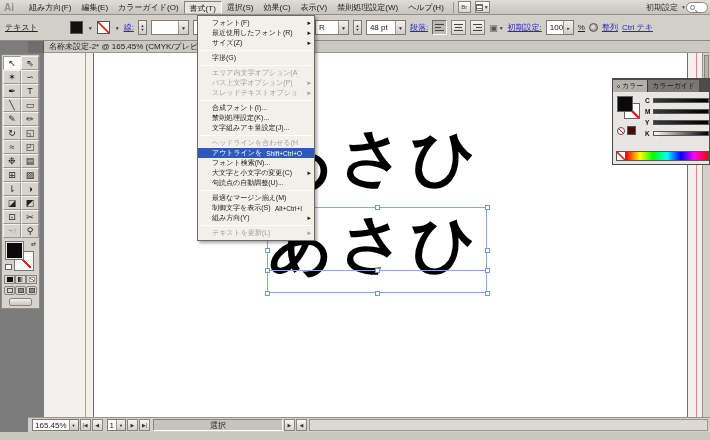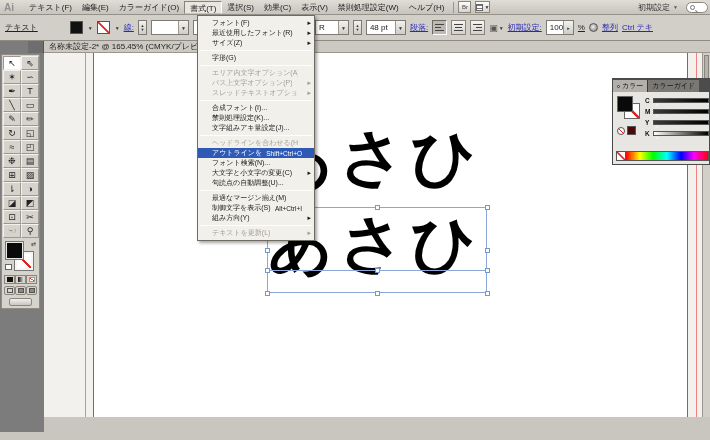--- a/index.html
+++ b/index.html
@@ -13,21 +13,21 @@
 .menu-items{display:flex;height:15px;align-items:center;}
 .mb-item{padding:0 5px;height:13px;line-height:13px;white-space:nowrap;cursor:default;}
 .mb-item.open{background:#e9e6e0;border:1px solid;border-color:#87837b #fdfdfd #c7c4bd #87837b;text-align:right;}
 .mb-sep{width:1px;height:11px;background:#9a968e;margin:0 4px;}
 .mini-btn{height:12px;min-width:13px;border:1px solid #8a867e;background:linear-gradient(#fdfdfd,#d8d5cf);display:flex;align-items:center;justify-content:center;margin-right:4px;font-size:6px;color:#444;}
 .mini-btn .grid{width:7px;height:7px;background:
  linear-gradient(#777,#777) 0 0/7px 1px no-repeat,
  linear-gradient(#777,#777) 0 3px/7px 1px no-repeat,
  linear-gradient(#777,#777) 0 6px/7px 1px no-repeat,#fff;border:1px solid #666;}
 .mb-spacer{flex:1;}
-.workspace{display:flex;align-items:center;gap:3px;margin-right:8px;color:#333;}
+.workspace{display:flex;align-items:center;gap:3px;color:#333;}
 .workspace .dd{font-size:5px;color:#555;}
 .searchbox{width:22px;height:11px;border:1px solid #8a867e;border-radius:6px;background:#fff;display:flex;align-items:center;padding-left:3px;margin-right:2px;}
 .mag{width:5px;height:5px;border:1px solid #777;border-radius:50%;position:relative;}
 .mag::after{content:"";position:absolute;width:3px;height:1px;background:#777;transform:rotate(45deg);left:4px;top:5px;}
 
 
 .controlbar{position:absolute;top:15px;left:0;width:710px;height:26px;background:#d2cfc8;border-bottom:1px solid #8f8b83;display:flex;align-items:center;padding:0 5px;gap:4px;z-index:10;}
 .cb-label{color:#222;white-space:nowrap;text-decoration:underline;}
 .bluelink{color:#2929b8;text-decoration:underline;white-space:nowrap;cursor:pointer;}
 .swatch{width:13px;height:13px;border:1px solid #555;position:relative;background:#fff;}
@@ -135,21 +135,21 @@
 </style>
 </head>
 <body>
 
 <div class="app">
 
   <div class="menubar">
     <div class="logo">Ai</div>
     <div class="menu-items">
 
-    <div class="mb-item"><span>テキスト(F)</span></div>
+    <div class="mb-item"><span>組み方向(F)</span></div>
         <div class="mb-item"><span>編集(E)</span></div>
         <div class="mb-item"><span>カラーガイド(O)</span></div>
         <div class="mb-item open"><span>書式(T)</span></div>
         <div class="mb-item"><span>選択(S)</span></div>
         <div class="mb-item"><span>効果(C)</span></div>
         <div class="mb-item"><span>表示(V)</span></div>
         <div class="mb-item"><span>禁則処理設定(W)</span></div>
         <div class="mb-item"><span>ヘルプ(H)</span></div>
       </div>
     <div class="mb-sep"></div>
@@ -520,15 +520,35 @@
           <div class="cp-bar"></div>
         </div>
         </div>
       <div class="cp-spectrum">
         <span class="cp-none2"></span>
         <span class="rainbow"></span>
       </div>
     </div>
   </div>
 
+  <div class="statusbar">
+    <div class="sb-combo">
+      <span>165.45%</span>
+      <span class="btn">▼</span>
+    </div>
+    <div class="nav-btn">|◀</div>
+    <div class="nav-btn">◀</div>
+    <div class="sb-combo">
+      <span>1</span>
+      <span class="btn">▼</span>
+    </div>
+    <div class="nav-btn">▶</div>
+    <div class="nav-btn">▶|</div>
+    <div class="sb-status">
+      <span>選択</span>
+    </div>
+    <div class="nav-btn">▶</div>
+    <div class="nav-btn">◀</div>
+    <div class="hs-track"></div>
+  </div>
   <div class="bottom-strip"></div>
 
 </div>
 
 </body></html>

